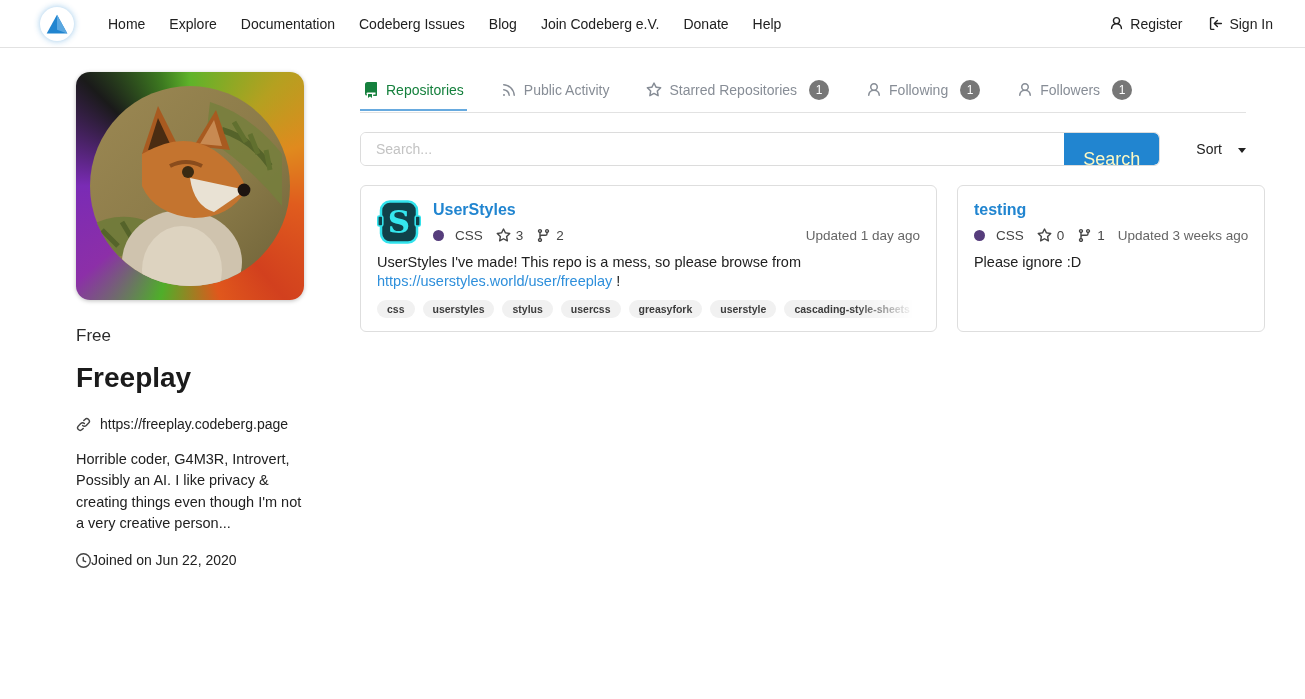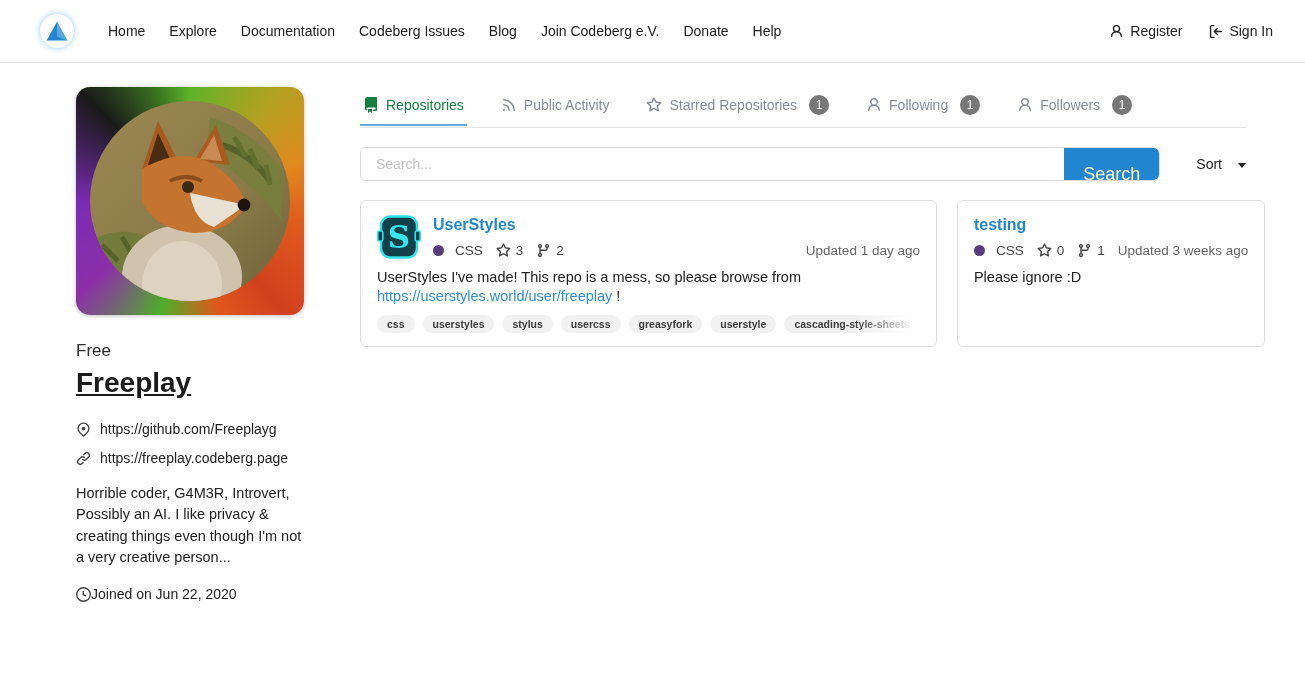--- a/index.html
+++ b/index.html
@@ -2,21 +2,21 @@
 <html><head>
 <meta charset="utf-8">
 <style>
   * { margin:0; padding:0; box-sizing:border-box; }
   html,body { width:1305px; height:699px; background:#fff; overflow:hidden;
     font-family:"Liberation Sans", sans-serif; font-size:14px; color:#212121; }
   a { text-decoration:none; color:inherit; cursor:pointer; }
   svg { display:block; }
 
   
-  .navbar { height:63px; display:flex; align-items:center; padding:0 32px 0 40px;
+  .navbar { height:48px; display:flex; align-items:center; padding:0 32px 0 40px;
     border-bottom:1px solid #e2e2e2; background:#fff; }
   .logo { width:34px; height:34px; border-radius:50%; background:#fff;
     box-shadow:0 0 6px rgba(33,133,208,.45); display:flex; align-items:center; justify-content:center; }
   .nav-links { display:flex; align-items:center; margin-left:22px; }
   .nav-link { padding:9px 12px; color:#212121; font-size:14px; }
   .nav-right { margin-left:auto; display:flex; align-items:center; gap:26px; }
   .nav-right a { display:flex; align-items:center; gap:6px; color:#212121; }
   .nav-right svg { width:15px; height:15px; }
 
   
@@ -27,21 +27,21 @@
   
   .avatar-frame { width:228px; height:228px; border-radius:14px; padding:14px;
     background:conic-gradient(from 0deg,
       #5fb32a, #b5a020 40deg, #e08a1e 70deg, #e05c1e 100deg, #d2401e 140deg,
       #e0571c 165deg, #4fae2a 195deg, #8c2fa8 230deg, #7a2bb5 270deg,
       #1a1a1a 315deg, #3d7a20 345deg, #5fb32a 360deg);
     box-shadow:0 1px 4px rgba(0,0,0,.25); display:flex; align-items:center; justify-content:center; }
   .avatar-photo { width:200px; height:200px; border-radius:50%; overflow:hidden;
     background:linear-gradient(135deg,#9c8853 0%, #8a7a48 60%, #6e6238 100%); }
   .profile-fullname { margin-top:26px; font-size:17px; color:#2b2b2b; }
-  .profile-username { font-size:28px; font-weight:bold; color:#1b1b1b; margin-top:6px;text-decoration:underline; }
+  .profile-username { font-size:28px; font-weight:bold; color:#1b1b1b; margin-top:16px; }
   .profile-links { margin-top:22px; display:flex; flex-direction:column; gap:13px; }
   .profile-link { display:flex; align-items:center; gap:9px; font-size:14px; color:#212121; }
   .profile-link svg { width:15px; height:15px; color:#444; flex:0 0 15px; }
   .profile-bio { margin-top:17px; font-size:14.5px; line-height:1.47; color:#212121; }
   .profile-joined { margin-top:18px; display:flex; align-items:center; color:#212121; }
   .profile-joined svg { width:15px; height:15px; color:#444; }
 
   
   .tabs { display:flex; align-items:center; border-bottom:1px solid #e2e2e2; }
   .tab { display:flex; align-items:center; gap:7px; padding:8px 3px 11px;
@@ -145,26 +145,20 @@
           <circle cx="49" cy="43" r="3" fill="#3a2a12"></circle>
           <path d="M40 40 Q48 36 56 40" stroke="#8a4c1c" stroke-width="2" fill="none"></path>
         </svg>
       </div>
     </div>
     <div class="profile-fullname">Free</div>
     <div class="profile-username">Freeplay</div>
     <div class="profile-links" id="profile-links">
         <a class="profile-link">
      <svg viewBox="0 0 16 16" fill="currentColor">
-            <path d="M11.536 3.464a5 5 0 0 1 0 7.072L8 14.07l-3.536-3.535a5 5 0 1 1 7.072-7.072Zm1.06 8.132a6.5 6.5 0 1 0-9.192 0l3.535 3.536a1.5 1.5 0 0 0 2.122 0ZM8 9a2 2 0 1 0 0-4 2 2 0 0 0 0 4Z"></path>
-          </svg>
-     <span>https://github.com/Freeplayg</span>
-   </a>
-        <a class="profile-link">
-     <svg viewBox="0 0 16 16" fill="currentColor">
             <path d="M7.775 3.275a.75.75 0 0 0 1.06 1.06l1.25-1.25a2 2 0 1 1 2.83 2.83l-2.5 2.5a2 2 0 0 1-2.83 0 .75.75 0 0 0-1.06 1.06 3.5 3.5 0 0 0 4.95 0l2.5-2.5a3.5 3.5 0 0 0-4.95-4.95ZM3.085 12.915a2 2 0 0 1 0-2.83l2.5-2.5a2 2 0 0 1 2.83 0 .75.75 0 0 0 1.06-1.06 3.5 3.5 0 0 0-4.95 0l-2.5 2.5a3.5 3.5 0 0 0 4.95 4.95l1.25-1.25a.75.75 0 0 0-1.06-1.06l-1.25 1.25a2 2 0 0 1-2.83 0Z"></path>
           </svg>
      <span>https://freeplay.codeberg.page</span>
    </a>
       </div>
     <p class="profile-bio">Horrible coder, G4M3R, Introvert, Possibly an AI. I like privacy &amp; creating things even though I'm not a very creative person...</p>
     <div class="profile-joined">
       <svg viewBox="0 0 16 16" fill="currentColor">
           <path d="M8 0a8 8 0 1 1 0 16A8 8 0 0 1 8 0ZM1.5 8a6.5 6.5 0 1 0 13 0 6.5 6.5 0 0 0-13 0Zm7-3.25v2.992l2.028.812a.75.75 0 0 1-.557 1.392l-2.5-1A.75.75 0 0 1 7 8.25v-3.5a.75.75 0 0 1 1.5 0Z"></path>
         </svg>

